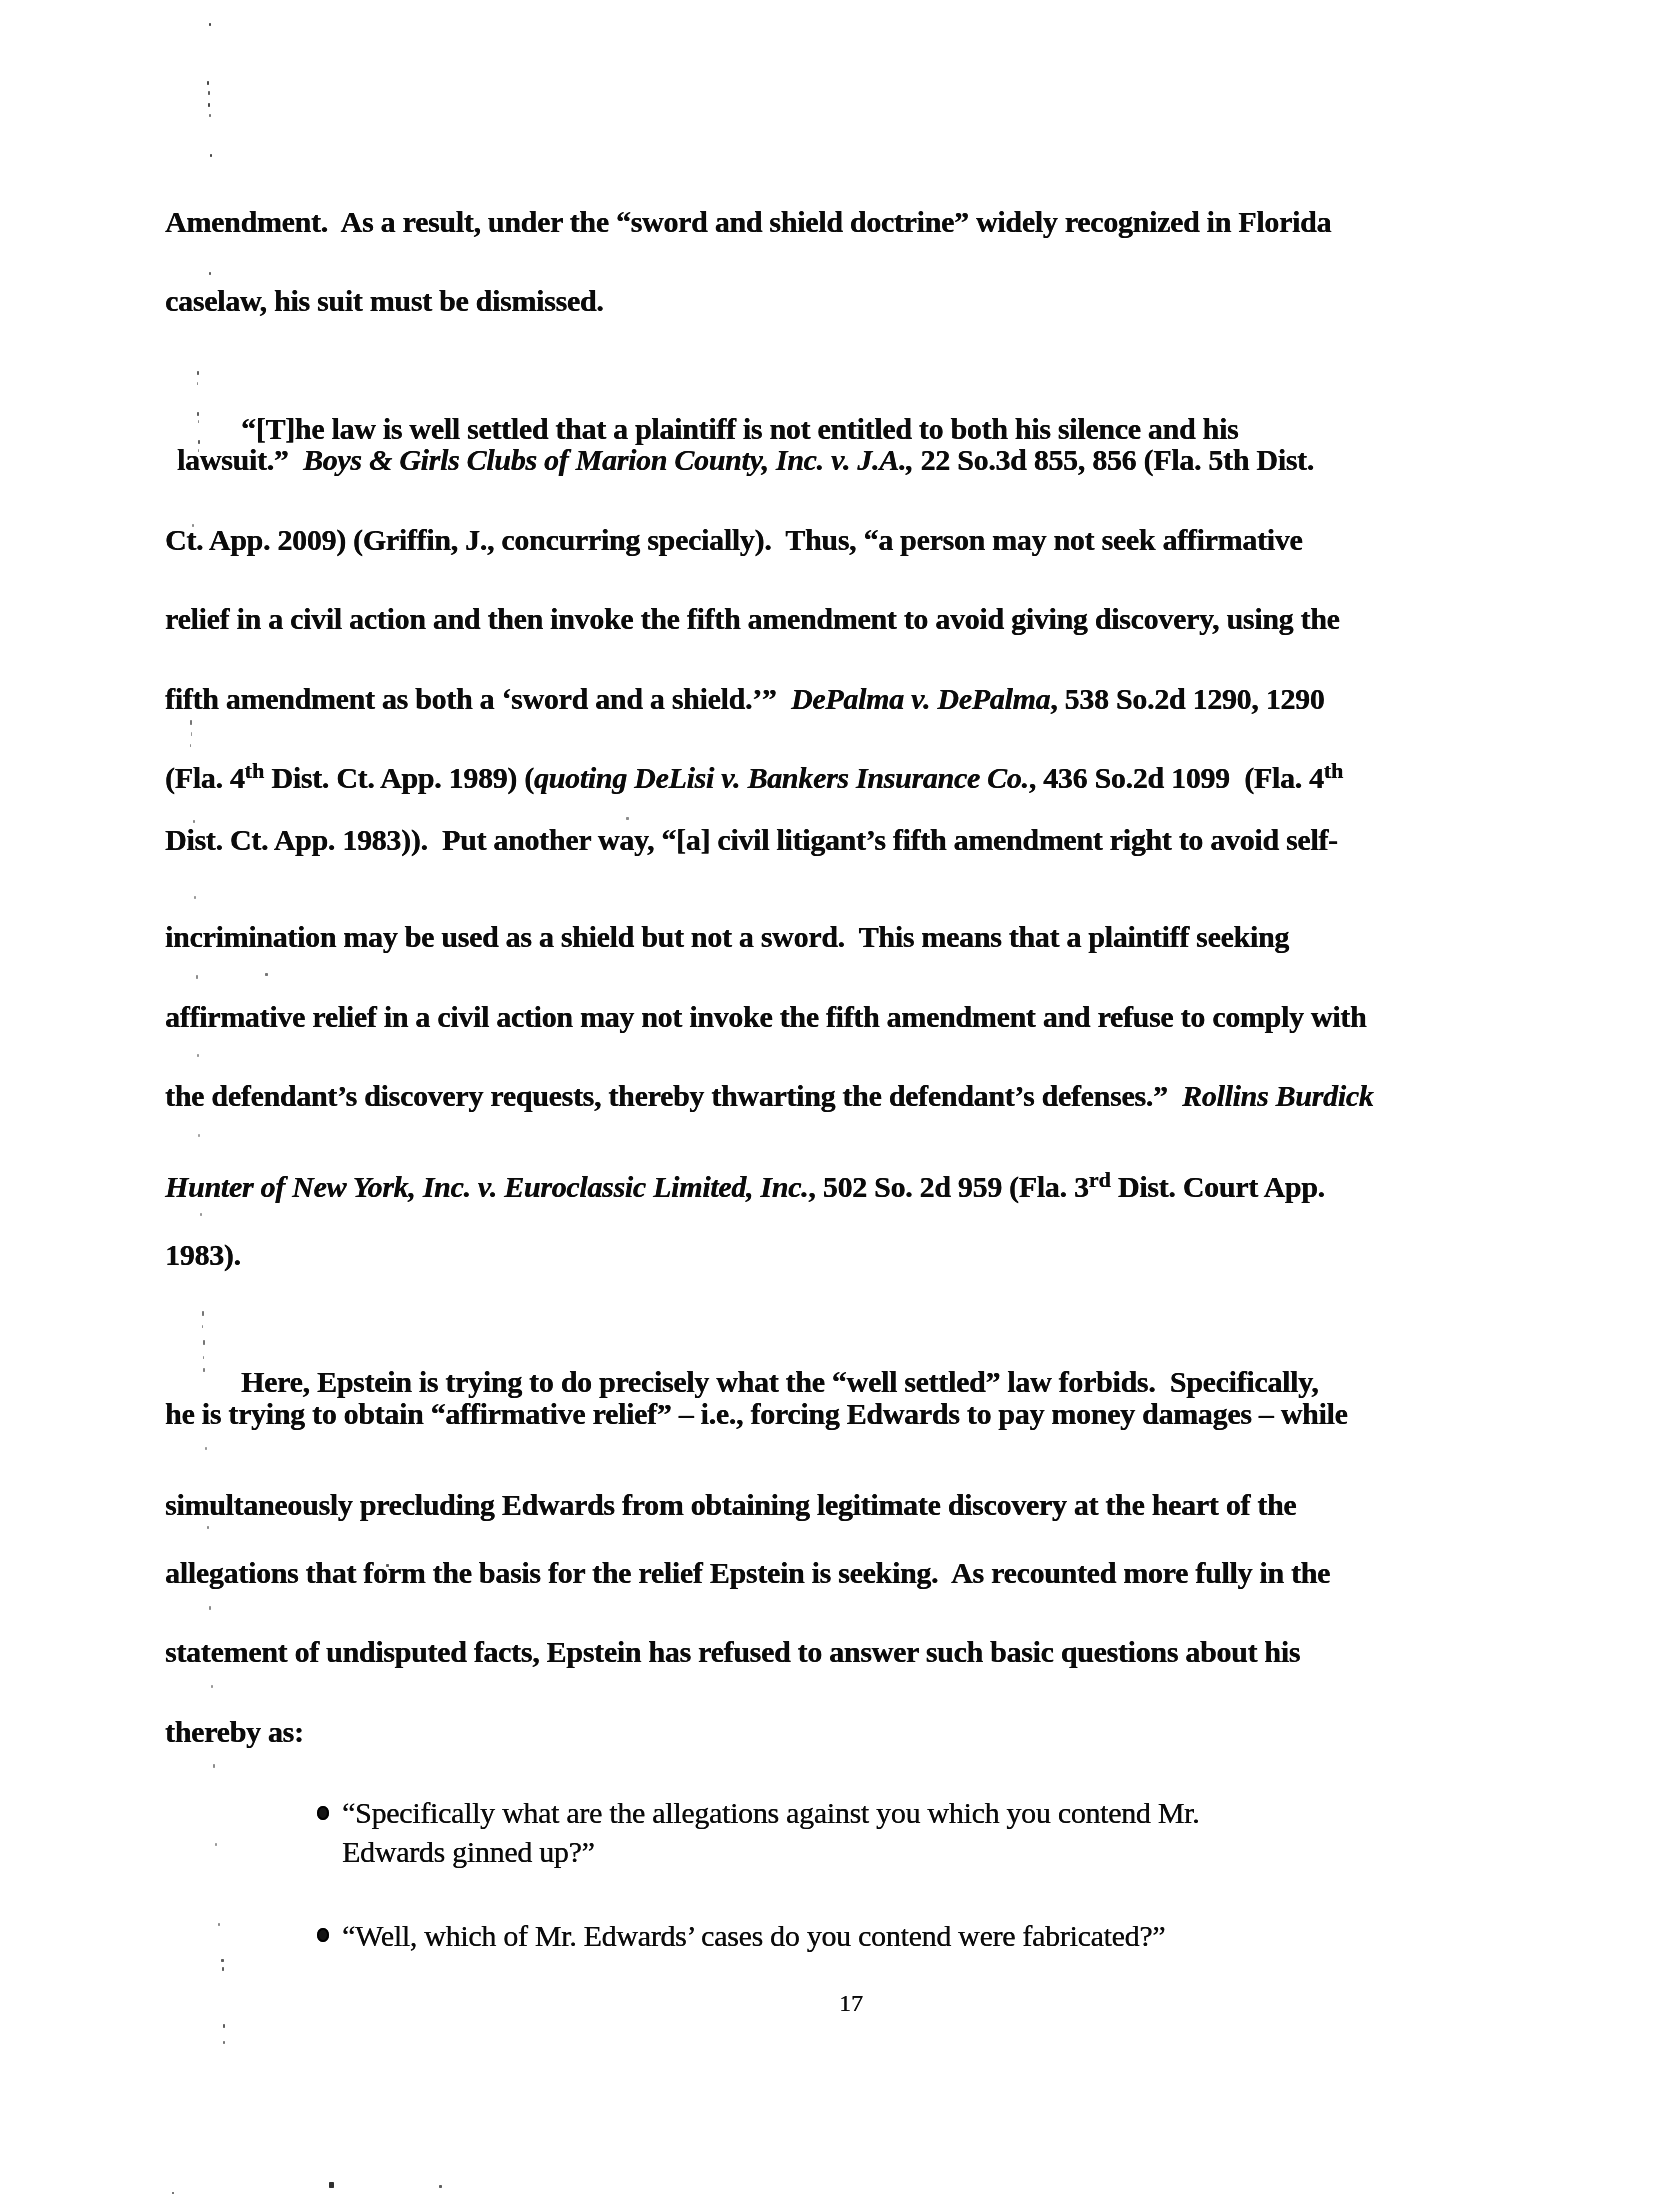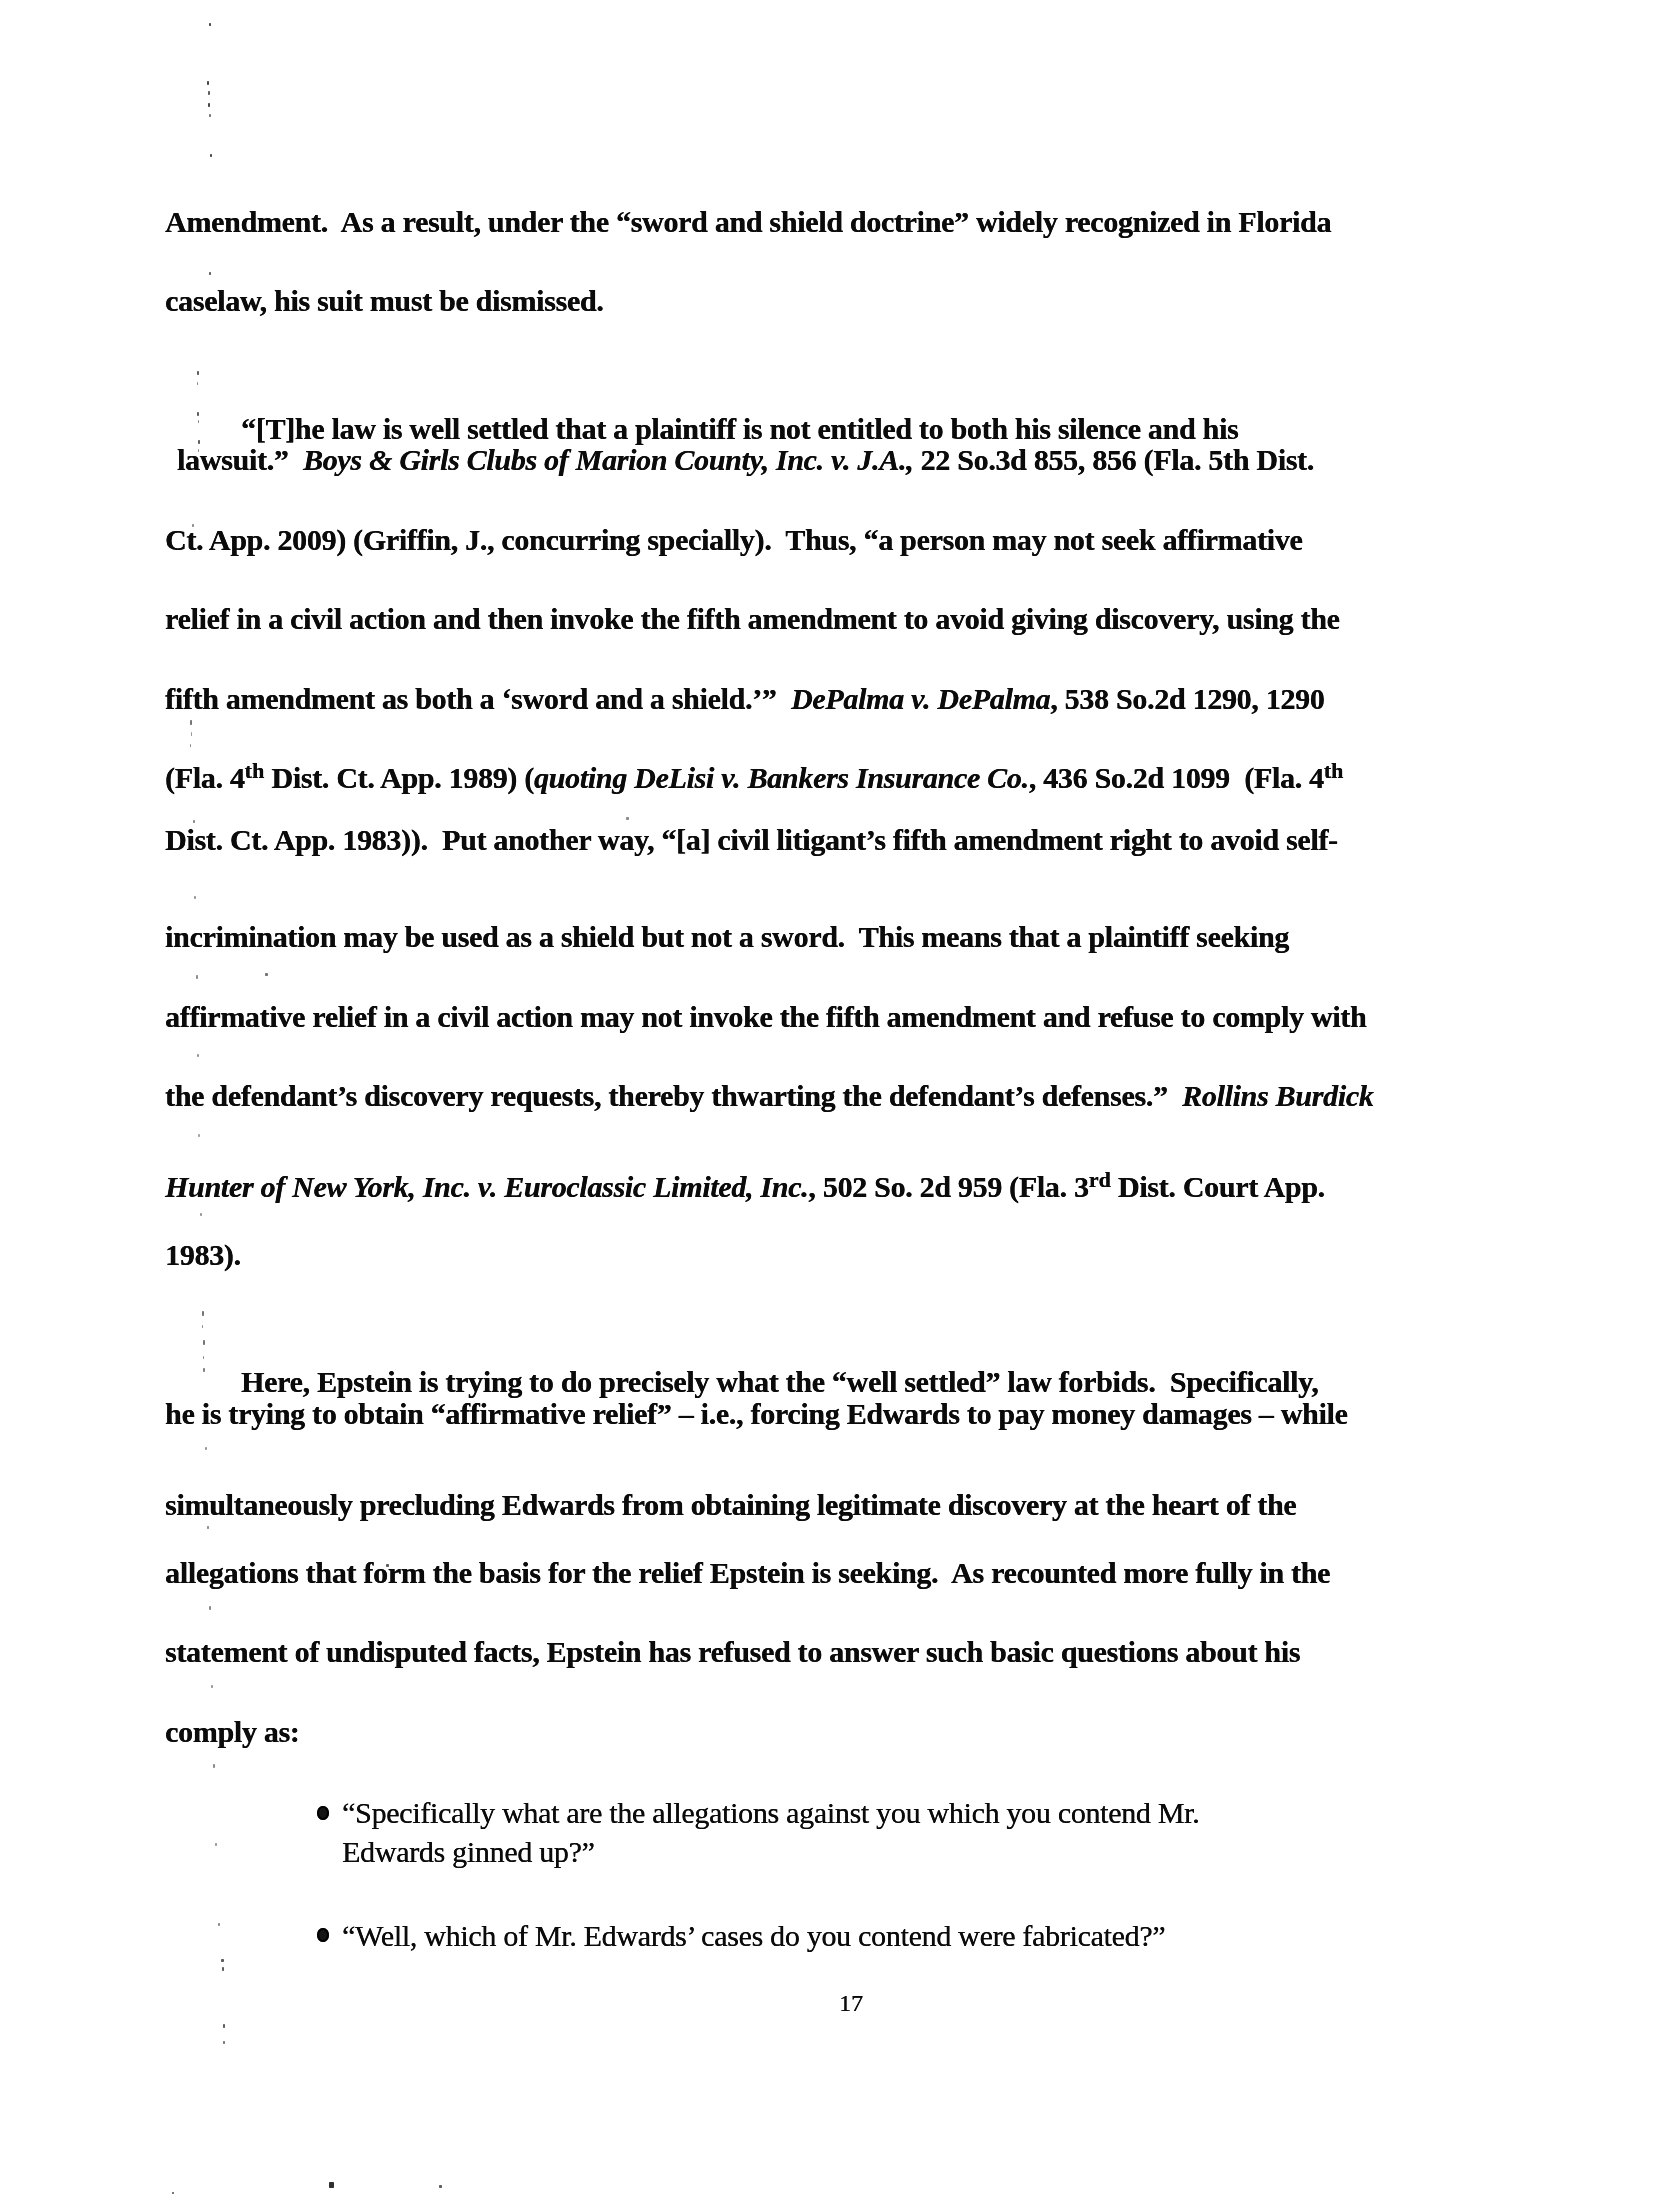--- a/index.html
+++ b/index.html
@@ -79,21 +79,21 @@
       <div class="line" style="top: 917px;"><span>incrimination may be used as a shield but not a sword.  This means that a plaintiff seeking</span></div>
       <div class="line" style="top: 997px;"><span>affirmative relief in a civil action may not invoke the fifth amendment and refuse to comply with</span></div>
       <div class="line" style="top: 1076px;"><span>the defendant’s discovery requests, thereby thwarting the defendant’s defenses.”  </span><span class="it">Rollins Burdick</span></div>
       <div class="line" style="top: 1155px; margin-top: 12px;"><span class="it">Hunter of New York, Inc. v. Euroclassic Limited, Inc.</span><span>, 502 So. 2d 959 (Fla. 3</span><span class="sup">rd</span><span> Dist. Court App.</span></div>
       <div class="line" style="top: 1235px;"><span>1983).</span></div>
       <div class="line indent" style="top: 1314px;"><span>Here, Epstein is trying to do precisely what the “well settled” law forbids.  Specifically,</span></div>
       <div class="line" style="top: 1394px;"><span>he is trying to obtain “affirmative relief” – i.e., forcing Edwards to pay money damages – while</span></div>
       <div class="line" style="top: 1473px; margin-top: 12px;"><span>simultaneously precluding Edwards from obtaining legitimate discovery at the heart of the</span></div>
       <div class="line" style="top: 1553px;"><span>allegations that form the basis for the relief Epstein is seeking.  As recounted more fully in the</span></div>
       <div class="line" style="top: 1632px;"><span>statement of undisputed facts, Epstein has refused to answer such basic questions about his</span></div>
-      <div class="line" style="top: 1712px;"><span>comply as:</span></div>
+      <div class="line" style="top: 1712px;"><span>thereby as:</span></div>
     </div>
   <div id="bullets">
       <div class="bullet-item">
         <div class="bullet-dot" style="top: 1806px;"></div>
         <div class="bullet-text" style="top: 1793px;">“Specifically what are the allegations against you which you contend Mr.<br>Edwards ginned up?”</div>
       </div>
       <div class="bullet-item">
         <div class="bullet-dot" style="top: 1928px;"></div>
         <div class="bullet-text" style="top: 1916px;">“Well, which of Mr. Edwards’ cases do you contend were fabricated?”</div>
       </div>

